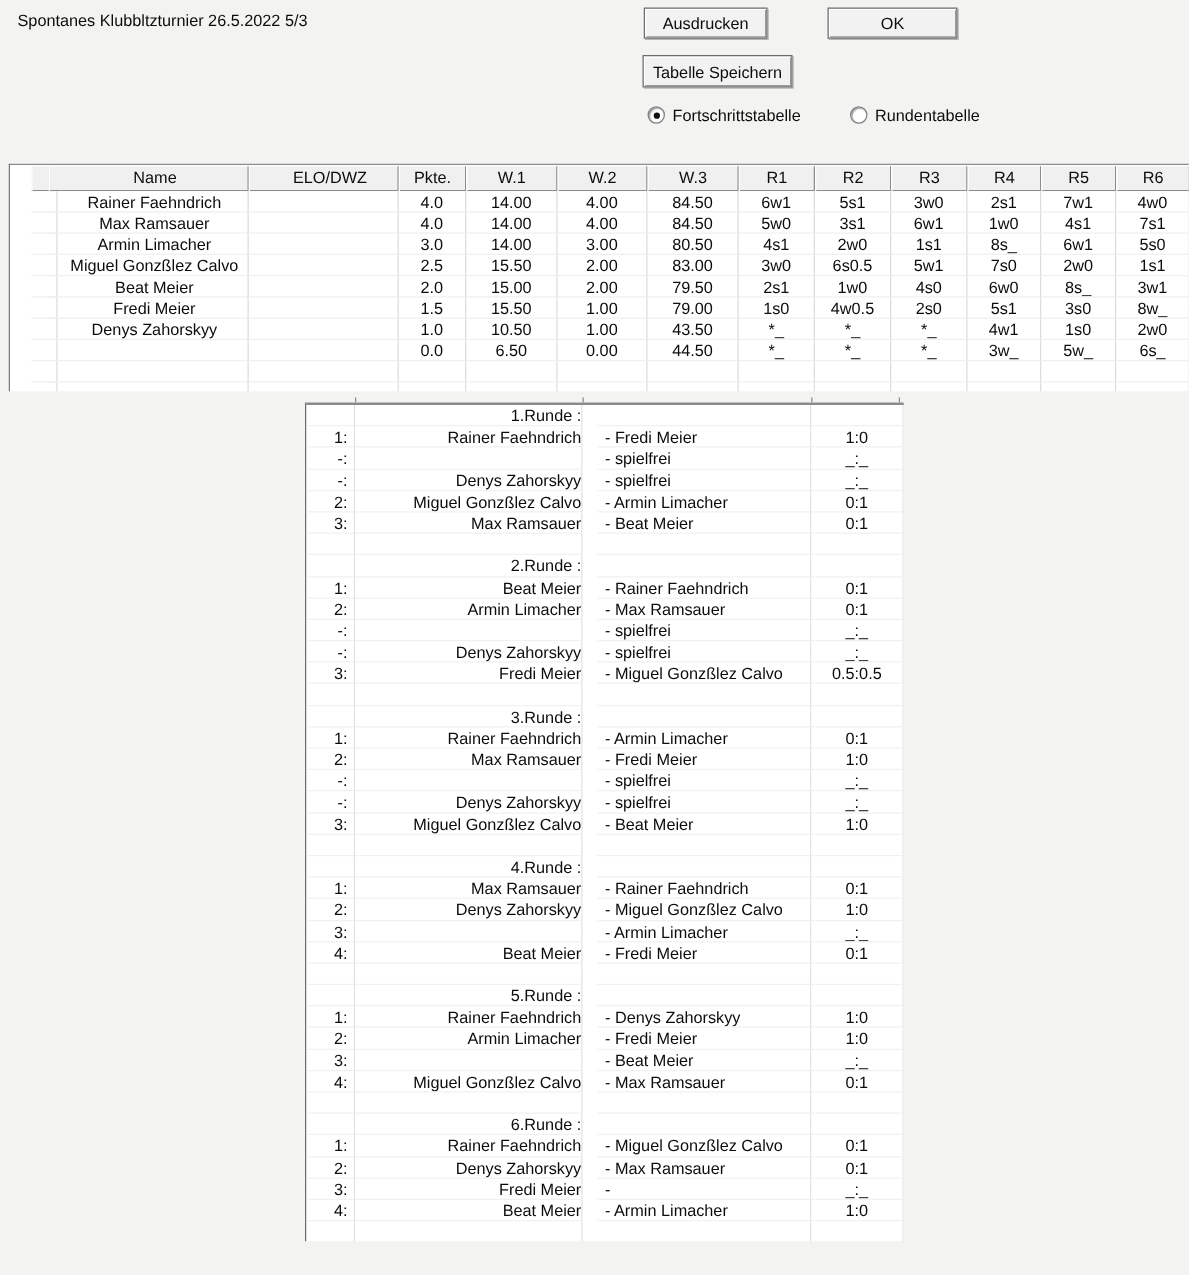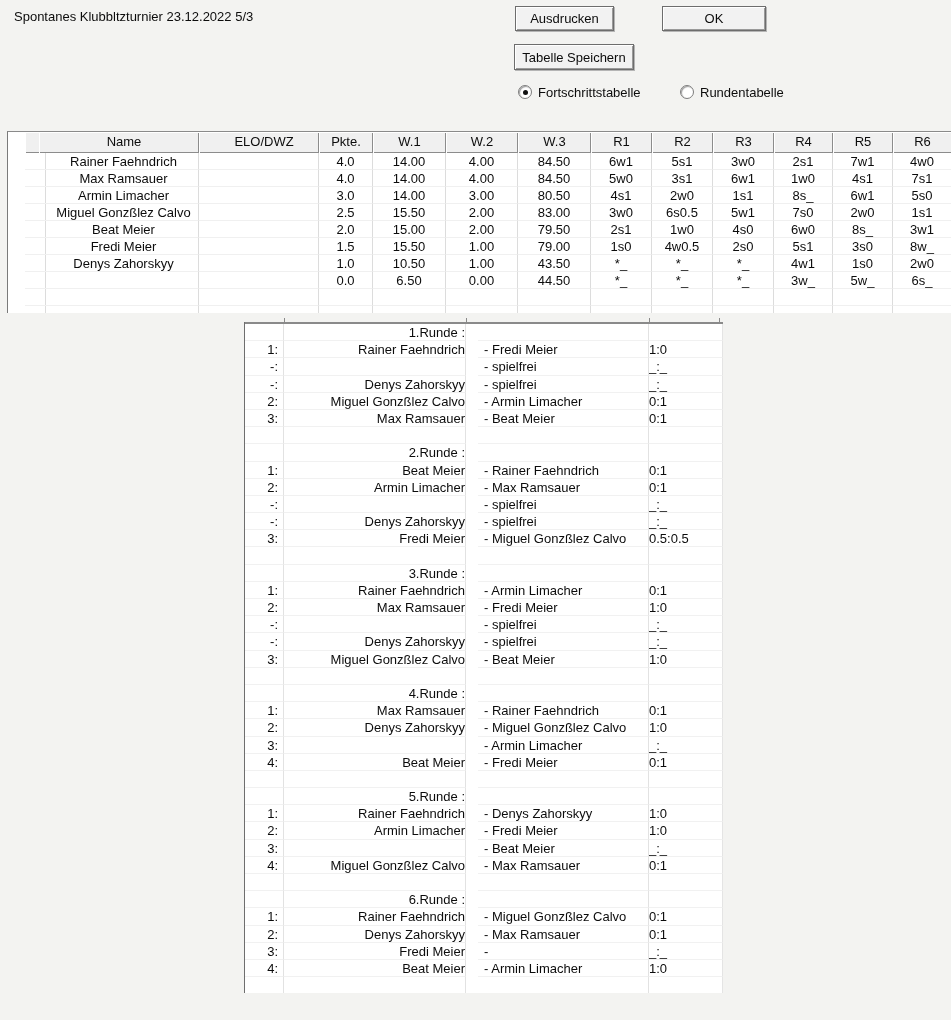--- a/index.html
+++ b/index.html
@@ -64,26 +64,26 @@
   .tick{position:absolute;top:-4px;width:1px;height:4px;background:#8a8a8a;}
   .rounds{
     position:absolute;left:0;top:2px;right:0;bottom:0;
     display:grid;grid-template-columns:39px 182px 183px 74px;
     grid-auto-rows:17.2px;align-content:start;overflow:hidden;
   }
   .rc{line-height:17px;white-space:nowrap;overflow:hidden;border-bottom:1px solid #f1f1f1;}
   .rc.n{text-align:right;padding-right:5px;border-right:1px solid #e2e2e2;}
   .rc.w{padding-left:10px;border-right:1px solid #e2e2e2;text-align:right;}
   .rc.b{padding-left:6px;border-right:1px solid #e2e2e2;margin-left:12px;}
-  .rc.r{border-right:1px solid #e4e4e4;}
+  .rc.r{text-align:center;border-right:1px solid #e4e4e4;}
 </style>
 </head>
 <body>
 
-<div class="title">Spontanes Klubbltzturnier 23.12.2022 5/3</div>
+<div class="title">Spontanes Klubbltzturnier 26.5.2022 5/3</div>
 
 <button class="btn btn-print">Ausdrucken</button>
 <button class="btn btn-ok">OK</button>
 <button class="btn btn-save">Tabelle Speichern</button>
 
 <div class="radio-item r1">
   <span class="radio">
       <span class="dot"></span>
     </span>
   <span>Fortschrittstabelle</span>

